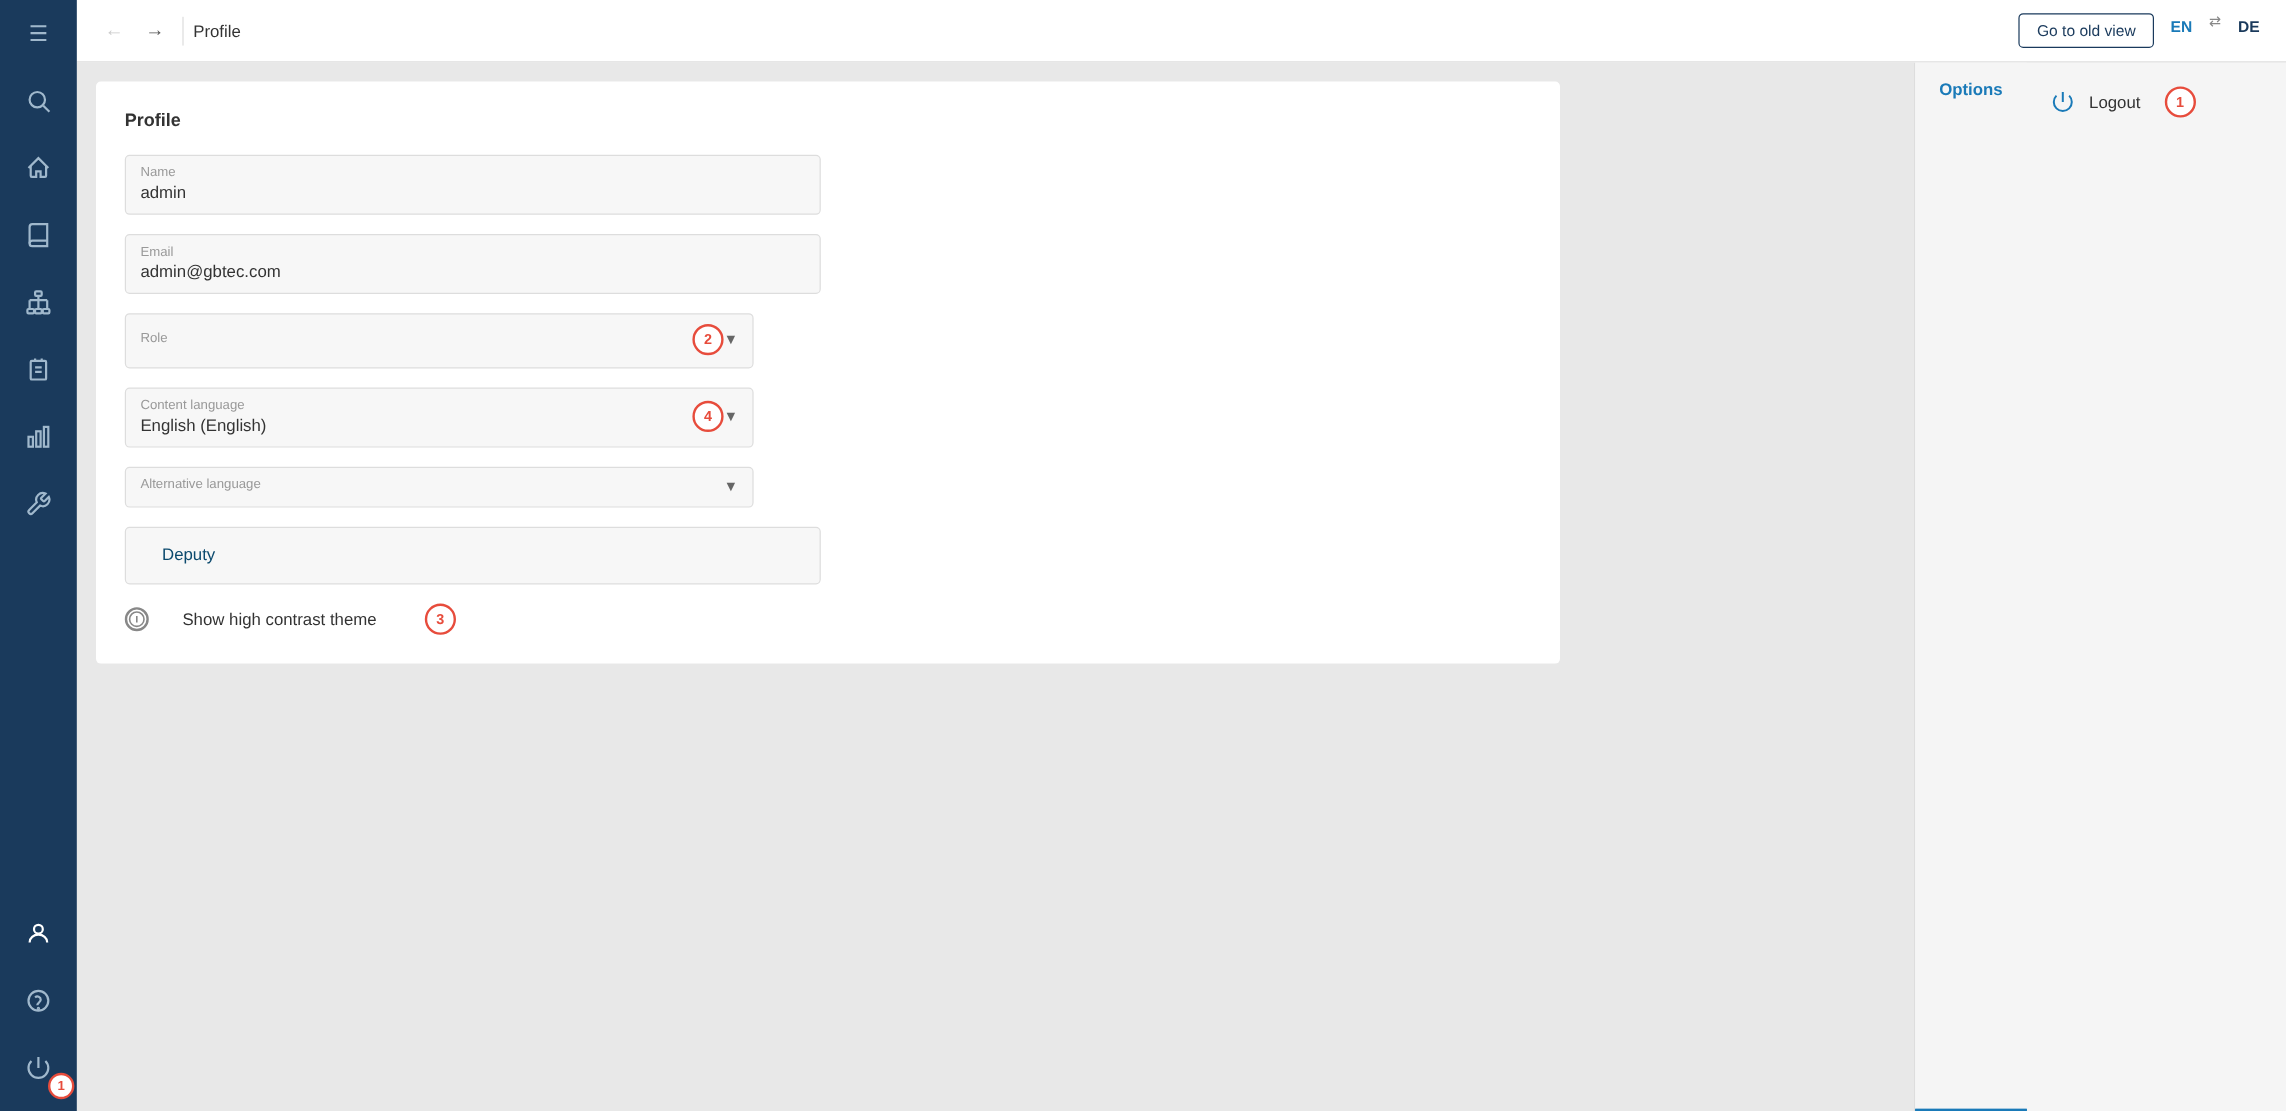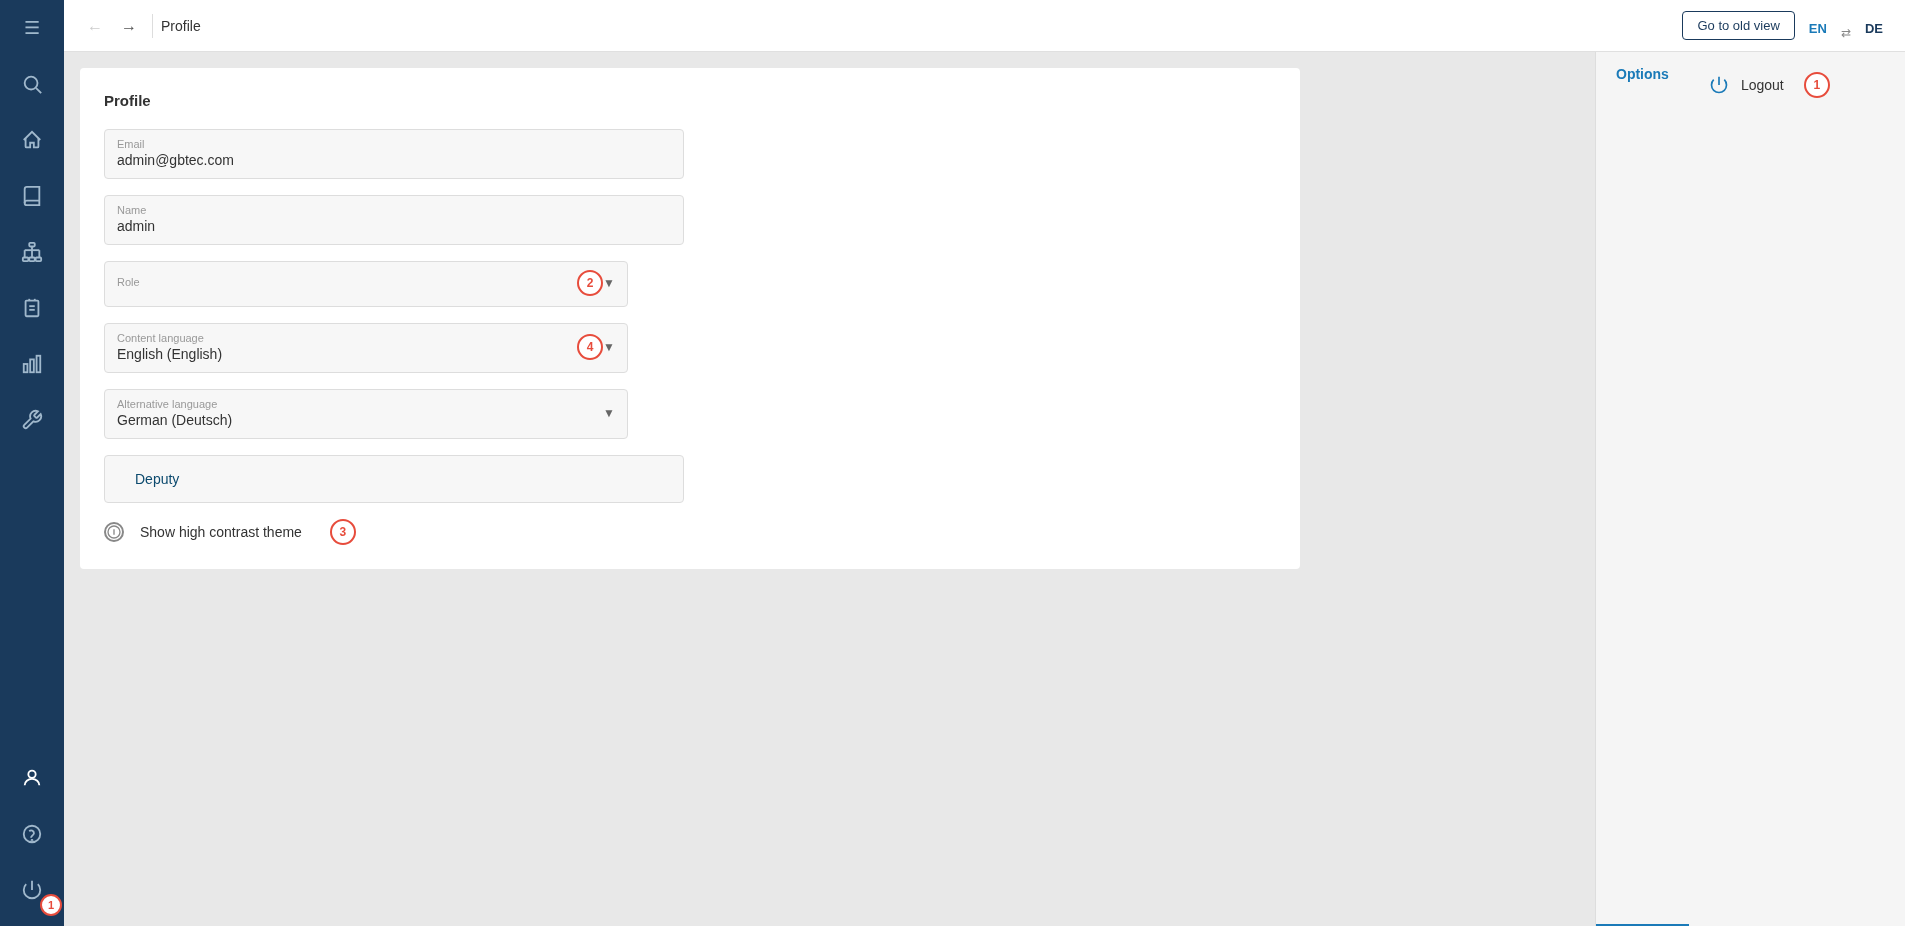--- a/index.html
+++ b/index.html
@@ -120,21 +120,21 @@
       margin: 0 8px;
     }
     .topbar-title {
       font-size: 14px;
       color: #333;
       font-weight: 400;
     }
     .topbar-spacer { flex: 1; }
     .topbar-right {
       display: flex;
-      align-items: flex-end;
+      align-items: flex-start;
       gap: 8px;
     }
     .btn-old-view {
       padding: 6px 14px;
       border: 1px solid #1a3a5c;
       background: white;
       color: #1a3a5c;
       border-radius: 4px;
       cursor: pointer;
       font-size: 13px;
@@ -246,21 +246,21 @@
       vertical-align: middle;
       background: white;
       flex-shrink: 0;
     }
 
     
     .toggle-row {
       display: flex;
       align-items: center;
       margin-top: 8px;
-      gap: 16px;
+      gap: 28px;
     }
     .toggle-icon {
       width: 20px;
       height: 20px;
       border-radius: 50%;
       border: 2px solid #888;
       display: flex;
       align-items: center;
       justify-content: center;
       color: #888;
@@ -442,29 +442,29 @@
 
   <div class="content-area">
 
     <div class="main-content">
 
       <div class="profile-card">
         <div class="profile-card-title">Profile</div>
 
         <div class="form-field">
           <div class="form-field-inner">
+            <span class="form-field-label">Name</span>
+            <div class="form-field-value">admin</div>
+          </div>
+        </div>
+
+        <div class="form-field">
+          <div class="form-field-inner">
             <span class="form-field-label">Email</span>
             <div class="form-field-value">admin@gbtec.com</div>
-          </div>
-        </div>
-
-        <div class="form-field">
-          <div class="form-field-inner">
-            <span class="form-field-label">Name</span>
-            <div class="form-field-value">admin</div>
           </div>
         </div>
 
         <div class="form-select-wrap">
           <div class="form-select-content">
             <span class="form-field-label">Role</span>
           </div>
           <span class="ann-badge">2</span>
           <span class="form-select-arrow">▼</span>
         </div>
@@ -474,21 +474,20 @@
             <span class="form-field-label">Content language</span>
             <div class="form-field-value">English (English)</div>
           </div>
           <span class="ann-badge">4</span>
           <span class="form-select-arrow">▼</span>
         </div>
 
         <div class="form-select-wrap">
           <div class="form-select-content">
             <span class="form-field-label">Alternative language</span>
-            <div class="form-field-value">German (Deutsch)</div>
           </div>
           <span class="form-select-arrow">▼</span>
         </div>
 
         <div class="deputy-field">
           <span class="deputy-placeholder">Deputy</span>
         </div>
 
         <div class="toggle-row">
           <div class="toggle-icon">

